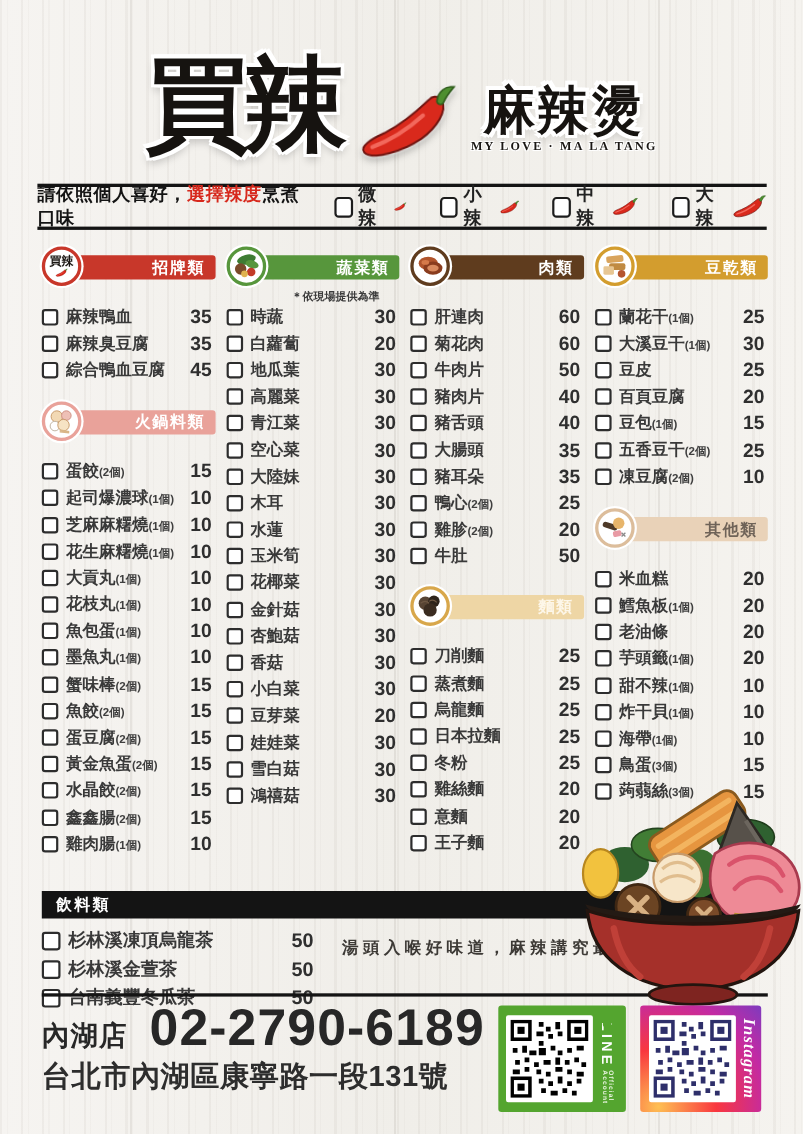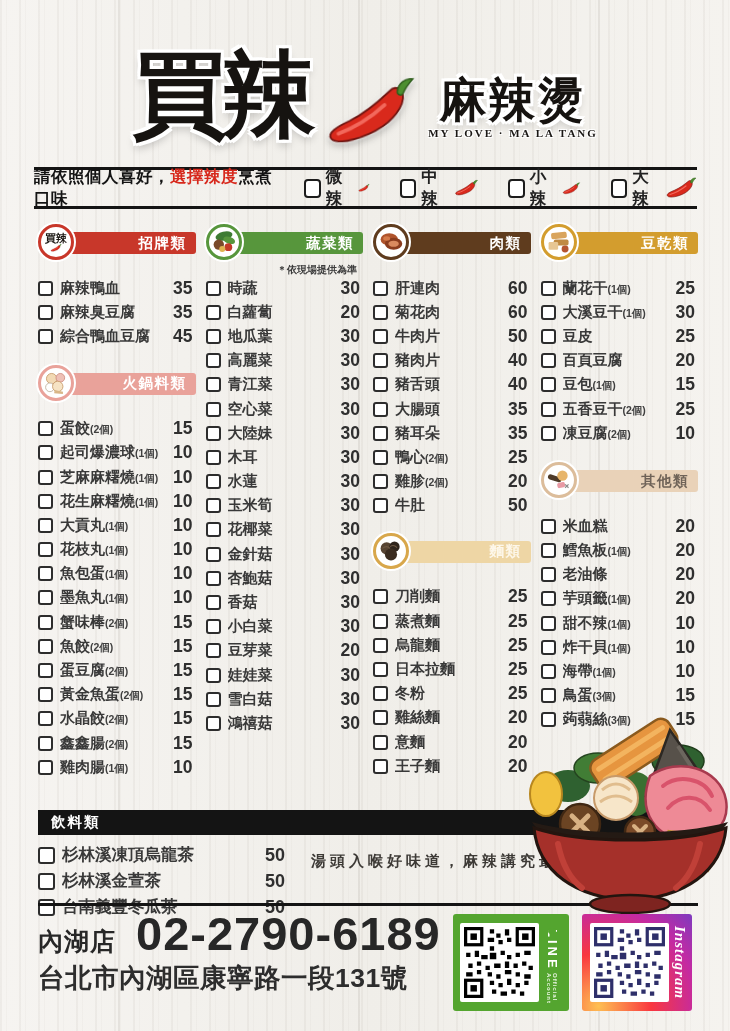--- a/index.html
+++ b/index.html
@@ -59,21 +59,21 @@
   .cat-label { font-size:14.5px; font-weight:900; letter-spacing:1.5px; color:#fff;text-align:right; }
   .c-sig { border:3px solid #c8372a; } .b-sig { background:#c8372a; }
   .c-hot { border:3px solid #e9a29a; } .b-hot { background:#e9a29a; }
   .c-veg { border:3px solid #57963c; } .b-veg { background:#57963c; }
   .c-meat{ border:3px solid #5f3c1e; } .b-meat{ background:#5f3c1e; }
   .c-noo { border:3px solid #d8a74b; } .b-noo { background:#eed6a5; }
   .b-noo .cat-label { color:#fdf7ea; }
   .c-tofu{ border:3px solid #d39d2e; } .b-tofu{ background:#d39d2e; }
   .c-oth { border:3px solid #dcbd9b; } .b-oth { background:#e9d2b8; }
   .b-oth .cat-label { color:#6f6358; }
-  .cat-note { position:absolute; right:6px; top:39px; font-size:10px; font-weight:700; color:#3c3c3c; }
+  .cat-note { position:absolute; right:18px; top:39px; font-size:10px; font-weight:700; color:#3c3c3c; }
   .mini-logo { display:flex; flex-direction:column; align-items:center; line-height:1; }
   .mini-logo b { font-size:11px; font-weight:900; color:#1b1713; letter-spacing:0; }
   .mini-logo svg { width:12px; height:8px; }
 
   ul.items { list-style:none; margin-top:14px; }
   .item { display:flex; align-items:center; height:24.2px; }
   .cb { flex:none; width:15px; height:15px; border:2px solid #2d2d2d; border-radius:3px;
         background:#fff; margin-right:7px; }
   .nm { flex:1; font-size:15px; font-weight:700; color:#393939; letter-spacing:0;
         white-space:nowrap; overflow:hidden; }
@@ -175,29 +175,29 @@
   <div class="spice-opts">
     <label class="spice-opt">
       <span class="cbx"></span>
       <span class="spice-label">微辣</span>
       <svg class="chili s1" viewBox="0 0 64 44">
             <use href="#chili-shape"></use>
           </svg>
     </label>
     <label class="spice-opt">
       <span class="cbx"></span>
-      <span class="spice-label">中辣</span>
-      <svg class="chili s3" viewBox="0 0 64 44">
+      <span class="spice-label">小辣</span>
+      <svg class="chili s2" viewBox="0 0 64 44">
             <use href="#chili-shape"></use>
           </svg>
     </label>
     <label class="spice-opt">
       <span class="cbx"></span>
-      <span class="spice-label">小辣</span>
-      <svg class="chili s2" viewBox="0 0 64 44">
+      <span class="spice-label">中辣</span>
+      <svg class="chili s3" viewBox="0 0 64 44">
             <use href="#chili-shape"></use>
           </svg>
     </label>
     <label class="spice-opt">
       <span class="cbx"></span>
       <span class="spice-label">大辣</span>
       <svg class="chili s4" viewBox="0 0 64 44">
             <use href="#chili-shape"></use>
           </svg>
     </label>

